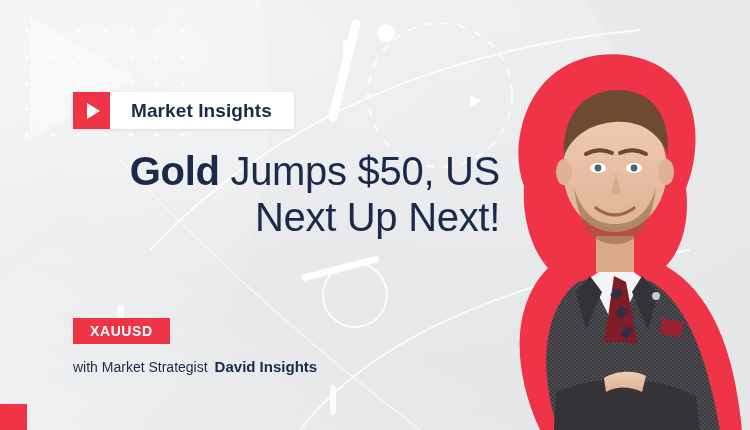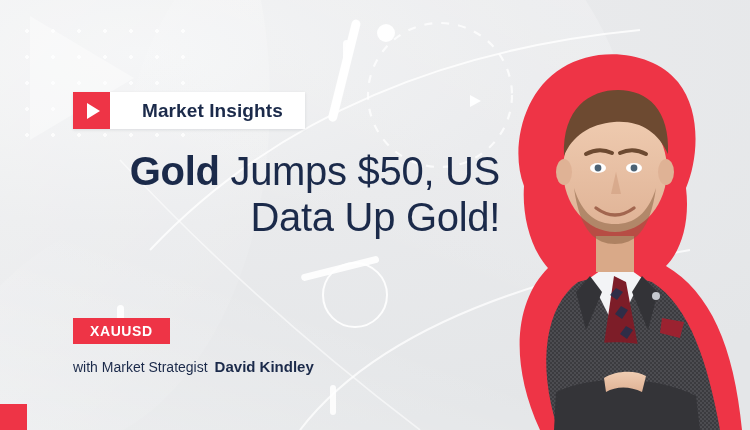--- a/index.html
+++ b/index.html
@@ -62,21 +62,21 @@
   }
   .badge-play .tri{
     width:0;height:0;
     border-top:8px solid transparent;
     border-bottom:8px solid transparent;
     border-left:13px solid #fff;
     margin-left:3px;
   }
   .badge-text{
     background:#fff;display:flex;align-items:center;
-    padding:0 22px 0 32px;
+    padding:0 22px 0 21px;
     font-size:19px;font-weight:600;letter-spacing:.1px;
     color:#1b2a4a;white-space:nowrap;
   }
 
   
   .headline{
     position:absolute;left:70px;top:148px;width:430px;
     font-size:40px;line-height:1.16;
     color:#1b2a4a;font-weight:400;letter-spacing:-.3px;
   }
@@ -221,26 +221,26 @@
 
   <div class="badge">
     <div class="badge-play" style="background: rgb(238, 52, 70);">
       <div class="tri"></div>
     </div>
     <div class="badge-text" style="color: rgb(27, 42, 74);">Market Insights</div>
   </div>
 
   <div class="headline" style="color: rgb(27, 42, 74); text-align: right;">
     <span class="hl-strong">Gold</span><span> Jumps $50, US</span><br>
-    <span>Data Up Gold!</span>
+    <span>Next Up Next!</span>
   </div>
 
   <div class="tickers">
     <div class="ticker" style="background: rgb(238, 52, 70);">XAUUSD</div>
   </div>
 
   <div class="credit" style="color: rgb(27, 42, 74);">
-    <span class="credit-role">with Market Strategist</span><span class="credit-name">David Kindley</span>
+    <span class="credit-role">with Market Strategist</span><span class="credit-name">David Insights</span>
   </div>
 
   <div class="corner-red" style="background: rgb(238, 52, 70);"></div>
 
 </div>
 
 </body></html>

